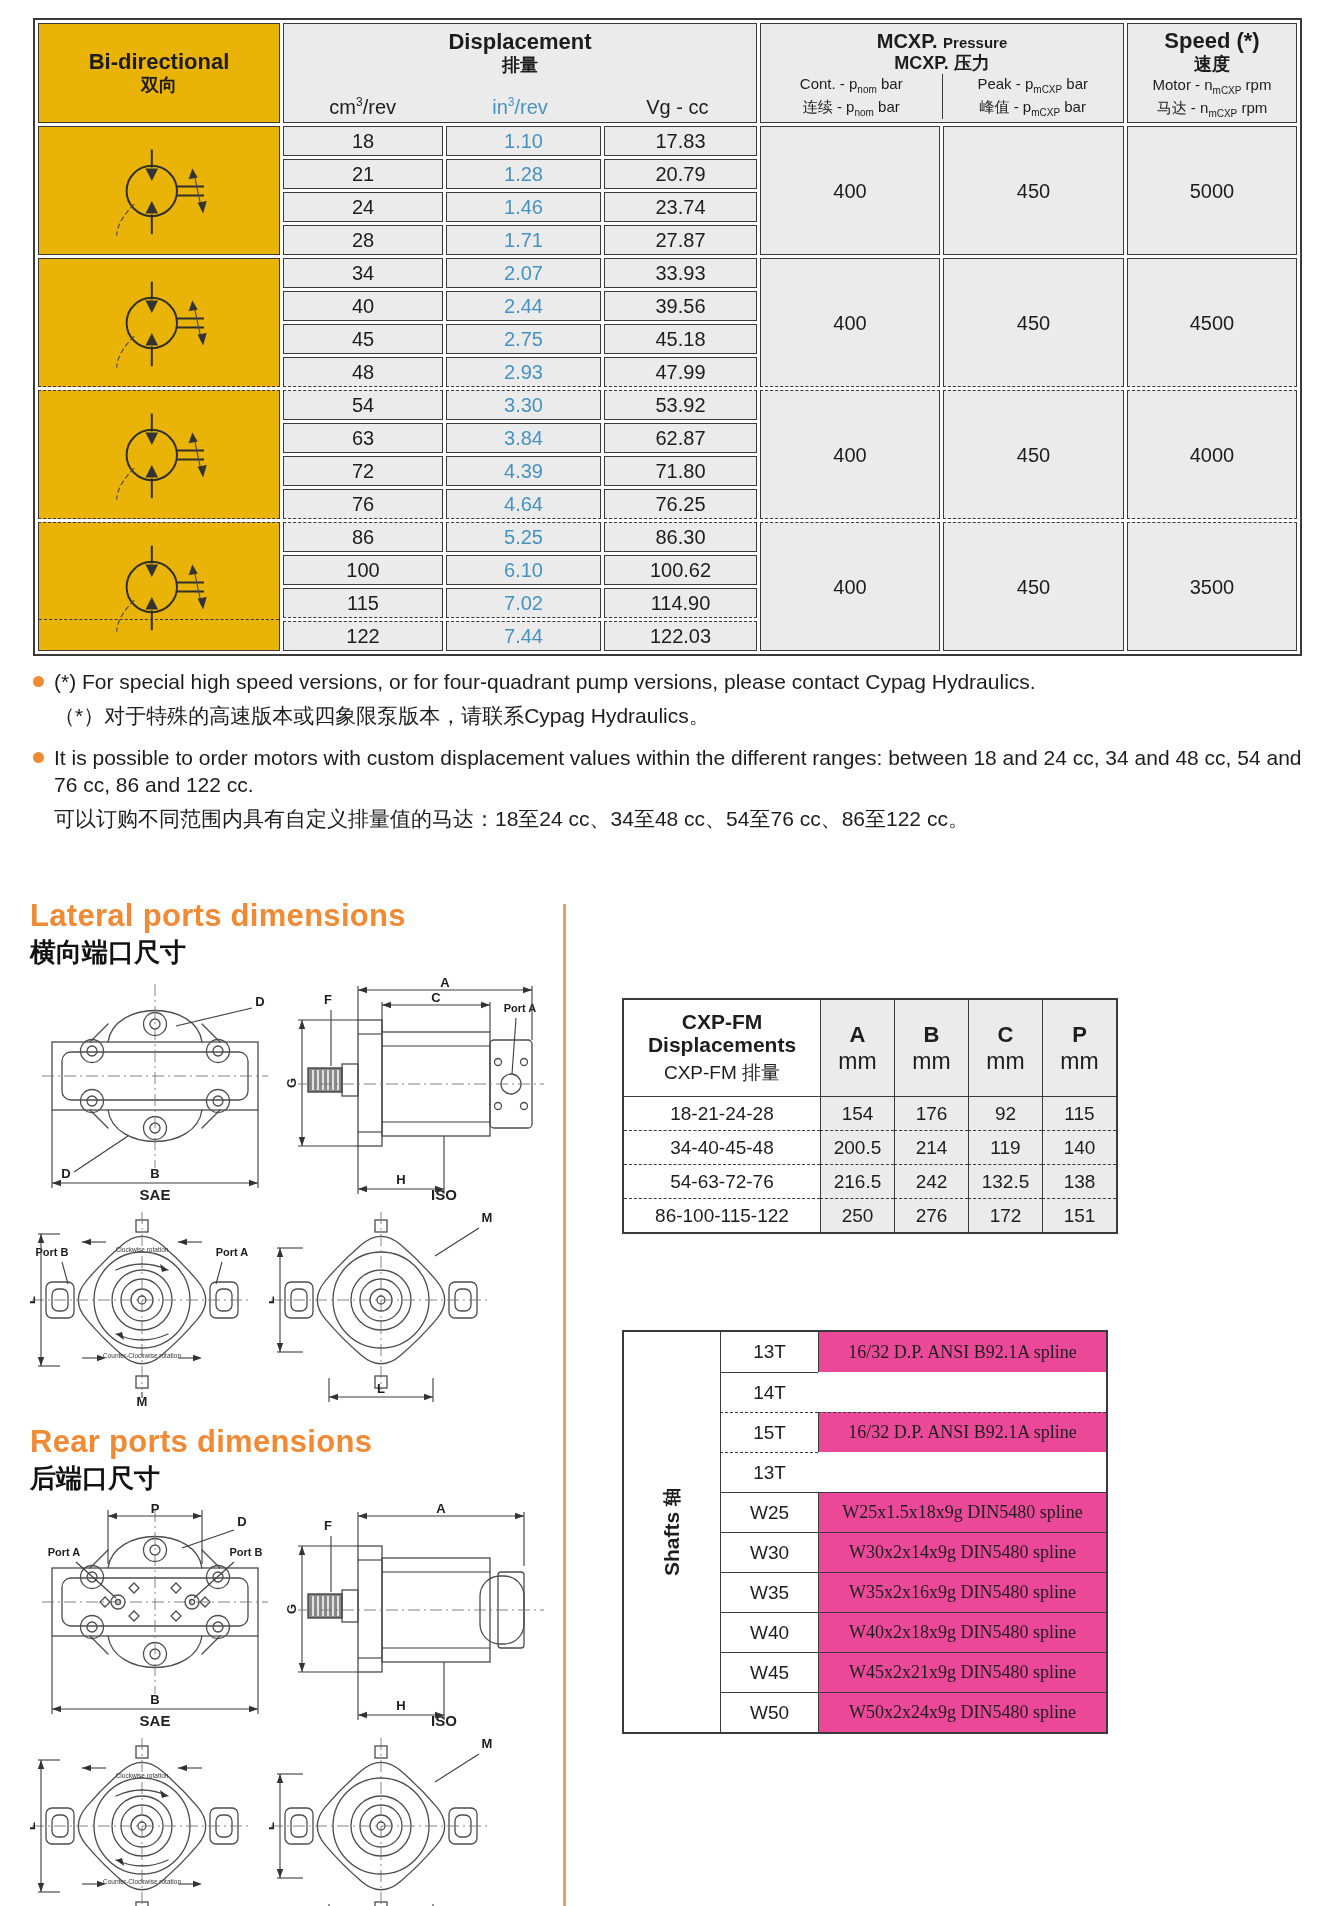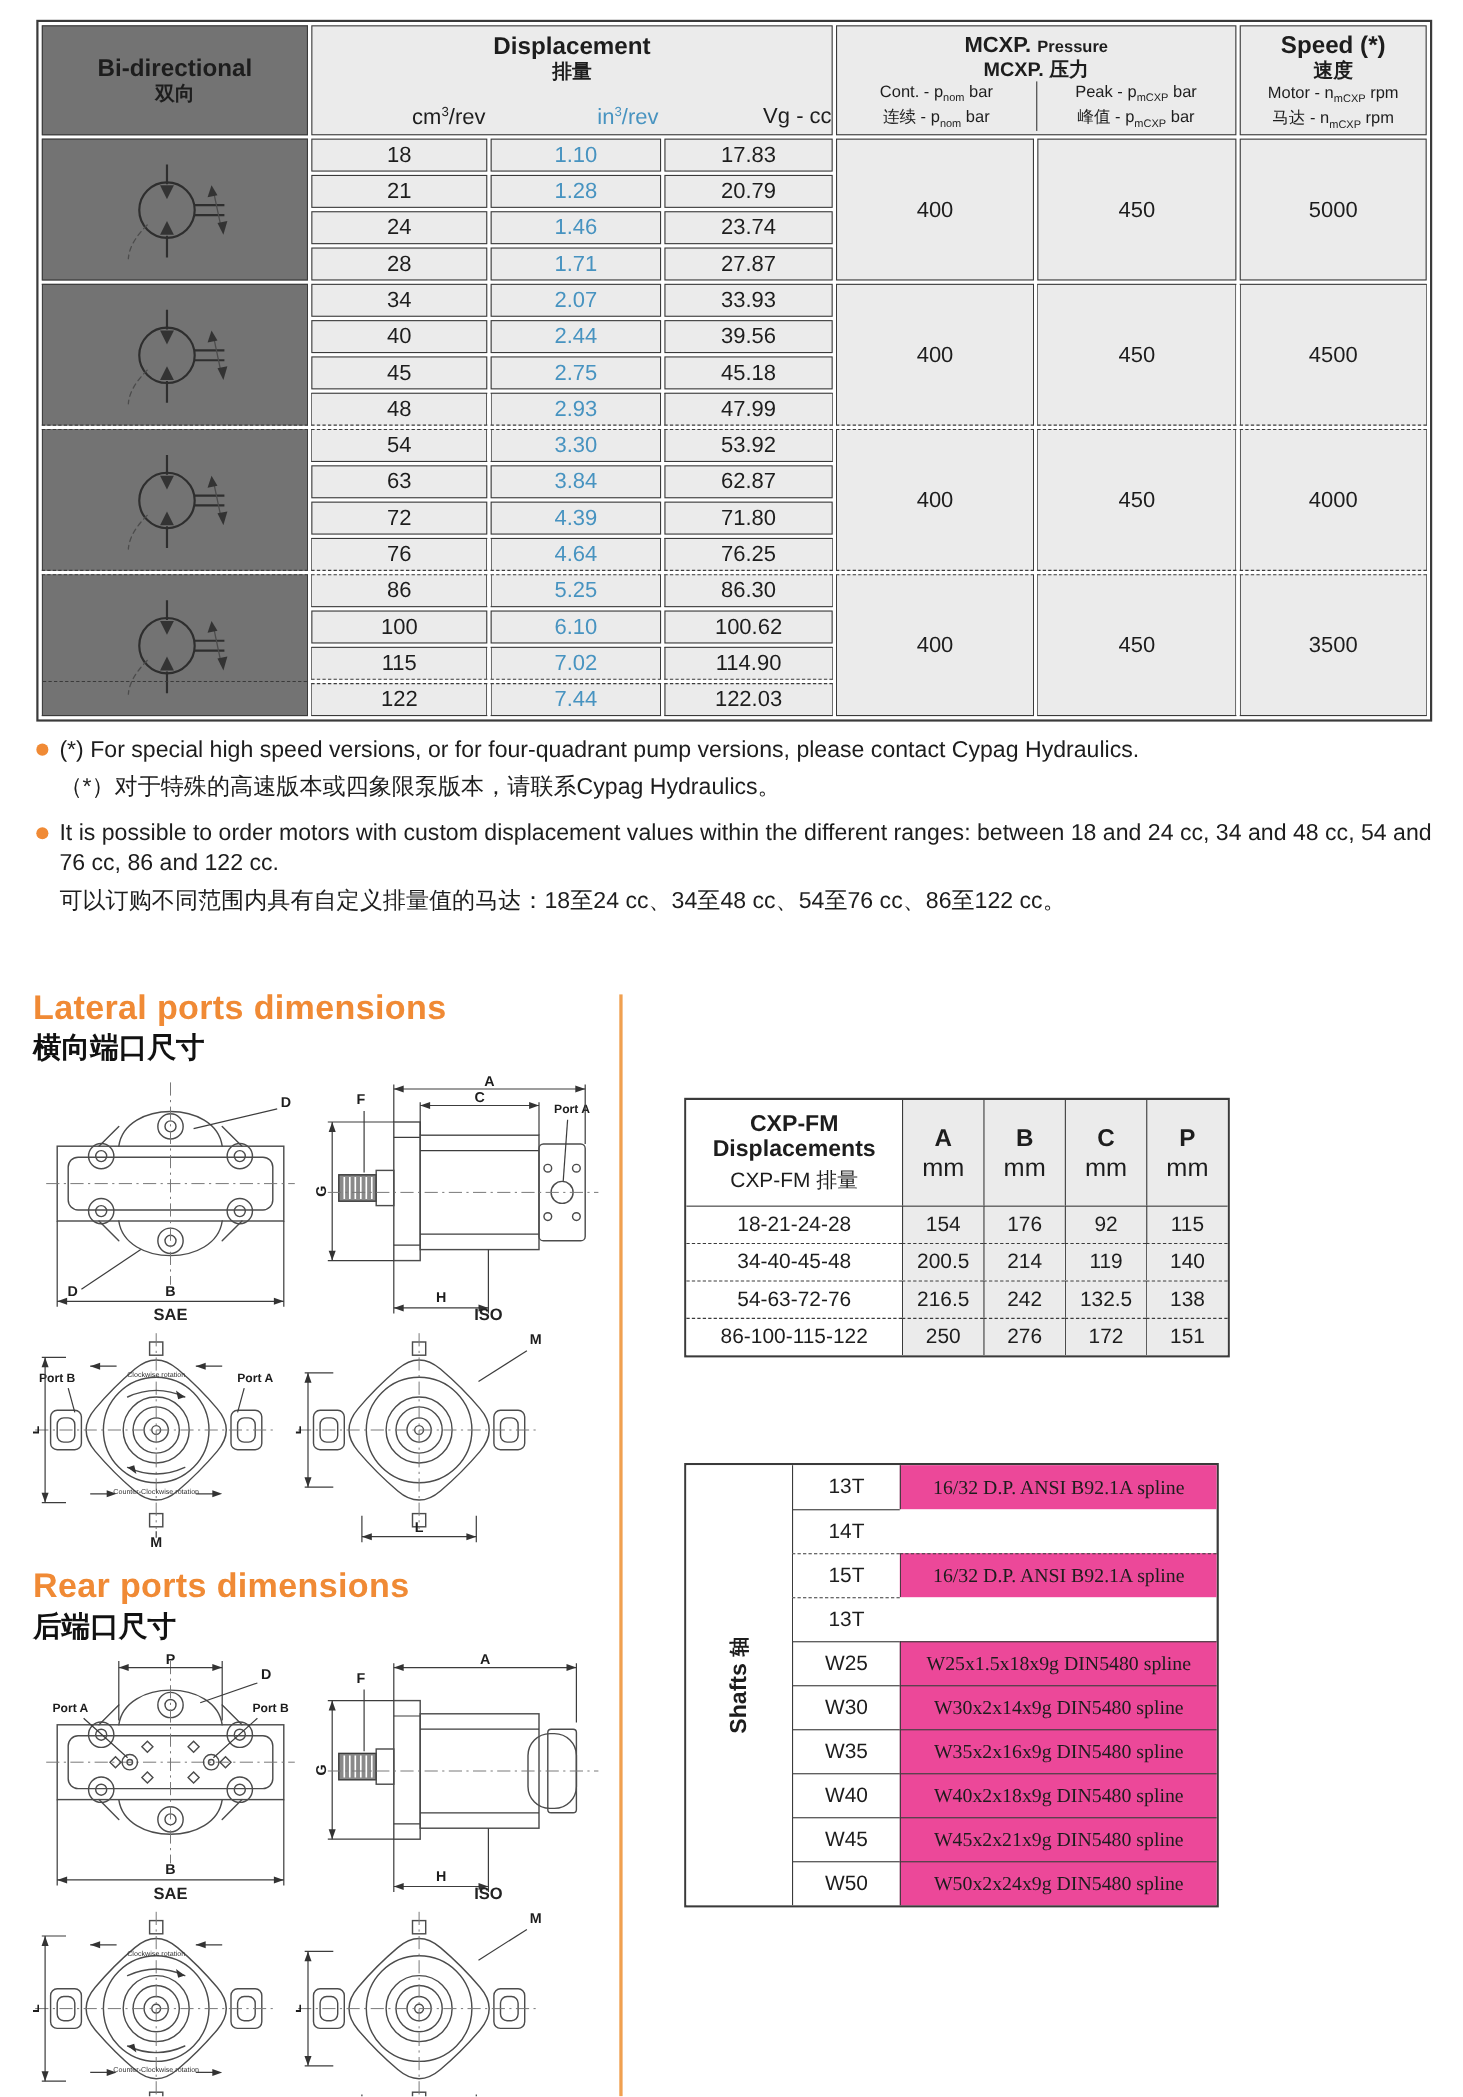--- a/index.html
+++ b/index.html
@@ -4,32 +4,32 @@
 <style>
   html,body{margin:0;padding:0;background:#fff;font-family:"Liberation Sans","DejaVu Sans",sans-serif;color:#1d1d1d;}
   .page{position:relative;width:1330px;height:1906px;background:#fff;overflow:hidden;}
 
   
   .spec{position:absolute;left:33px;top:18px;display:grid;
     grid-template-columns:242px 160px 155px 153px 180px 181px 170px;
     grid-template-rows:100px repeat(16,30px);gap:3px;background:#fff;
     border:2px solid #3a3a3a;padding:3px;}
   .cell{border:1.5px solid #3a3a3a;background:#ebebeb;display:flex;align-items:center;justify-content:center;font-size:20px;line-height:1.1;}
-  .cell.white{background:#737373;}
+  .cell.white{background:#eab308;}
   .cell.blue{color:#4793c0;}
   .cell.db{border-bottom-style:dashed;}
   .cell.dt{border-top-style:dashed;}
   .hc{flex-direction:column;}
   .b22{font-weight:bold;font-size:22px;}
   .b20{font-weight:bold;font-size:20px;}
   .b15{font-weight:bold;font-size:15px;}
   .f18{font-weight:bold;font-size:18px;margin-top:2px;}
   .f19{font-size:23px;}
   .units{display:flex;width:100%;margin-top:auto;padding-bottom:4px;}
-  .u{flex:1;text-align:right;font-size:20px;}
+  .u{flex:1;text-align:center;font-size:20px;}
   .u.bluetxt{color:#4793c0;}
   .units2{display:flex;width:100%;margin-top:auto;padding-bottom:3px;}
   .u2{flex:1;display:flex;flex-direction:column;justify-content:center;text-align:center;font-size:15px;line-height:1.35;}
   .u2 + .u2{border-left:1.5px solid #3a3a3a;}
   sup.sp{font-size:12px;}
   sub.sb{font-size:10px;}
   .icn{position:relative;}
   .icn-dash{position:absolute;left:0;right:0;bottom:30px;border-top:1.6px dashed #3a3a3a;}
 
   

